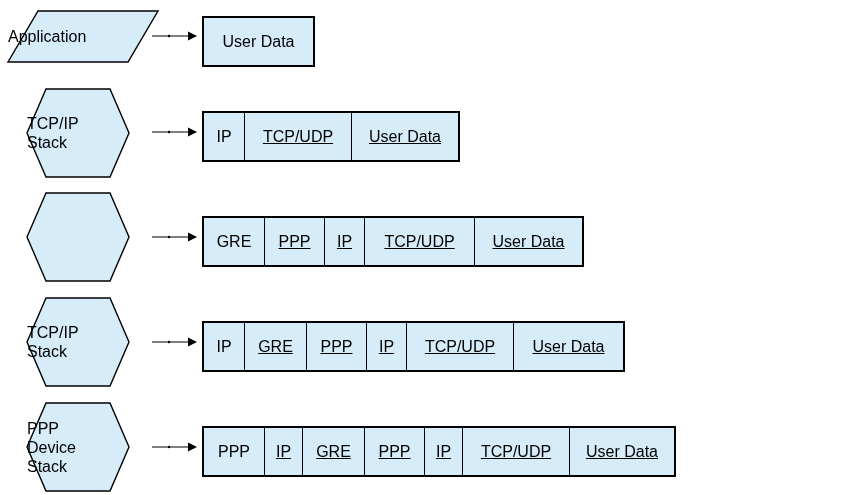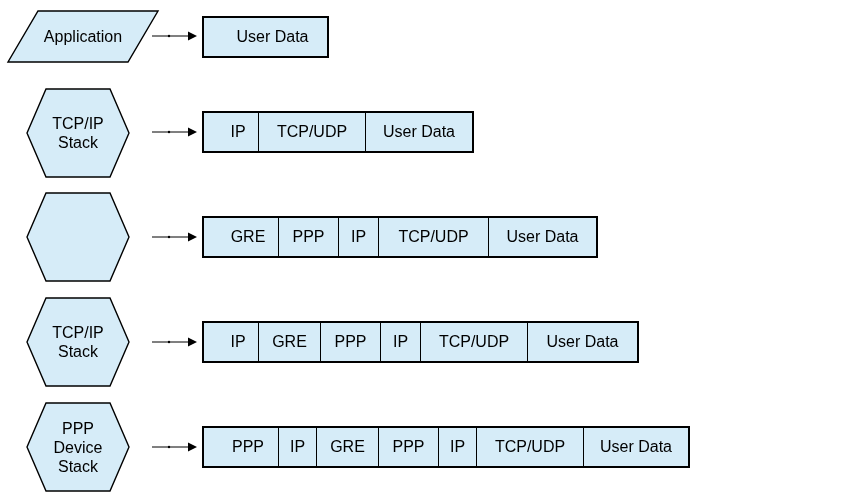--- a/index.html
+++ b/index.html
@@ -35,43 +35,42 @@
   }
   .arrow-head {
     fill: var(--shape-border);
     stroke: none;
   }
   .arrow-dot { fill: var(--shape-border); }
   .stage-label {
     position: absolute;
     display: flex;
     flex-direction: column;
-    align-items: center;
+    align-items: flex-start;
     justify-content: center;
     text-align: center;
     font-size: 16px;
     line-height: 19px;
     pointer-events: none;
   }
   .strip {
     position: absolute;
     display: flex;
-    height: 42px;
+    height: 51px;
     background: var(--shape-fill);
     border: 2px solid var(--shape-border);
-    padding-left: 14px;
   }
   .cell {
     display: flex;
     align-items: center;
     justify-content: center;
     font-size: 16px;
     white-space: nowrap;
   }
-  .cell:not(:first-child) { border-left: 1px solid var(--shape-border); }
+  .cell:not(:first-child) { border-left: 1px solid var(--shape-border); text-decoration: underline; }
 </style>
 </head>
 <body>
 
 <div class="canvas">
 
   <svg class="shapes-layer" viewBox="0 0 844 495" xmlns="http://www.w3.org/2000/svg">
 
     <polygon class="shape" points="38,11 158,11 128,62 8,62"></polygon>
 

